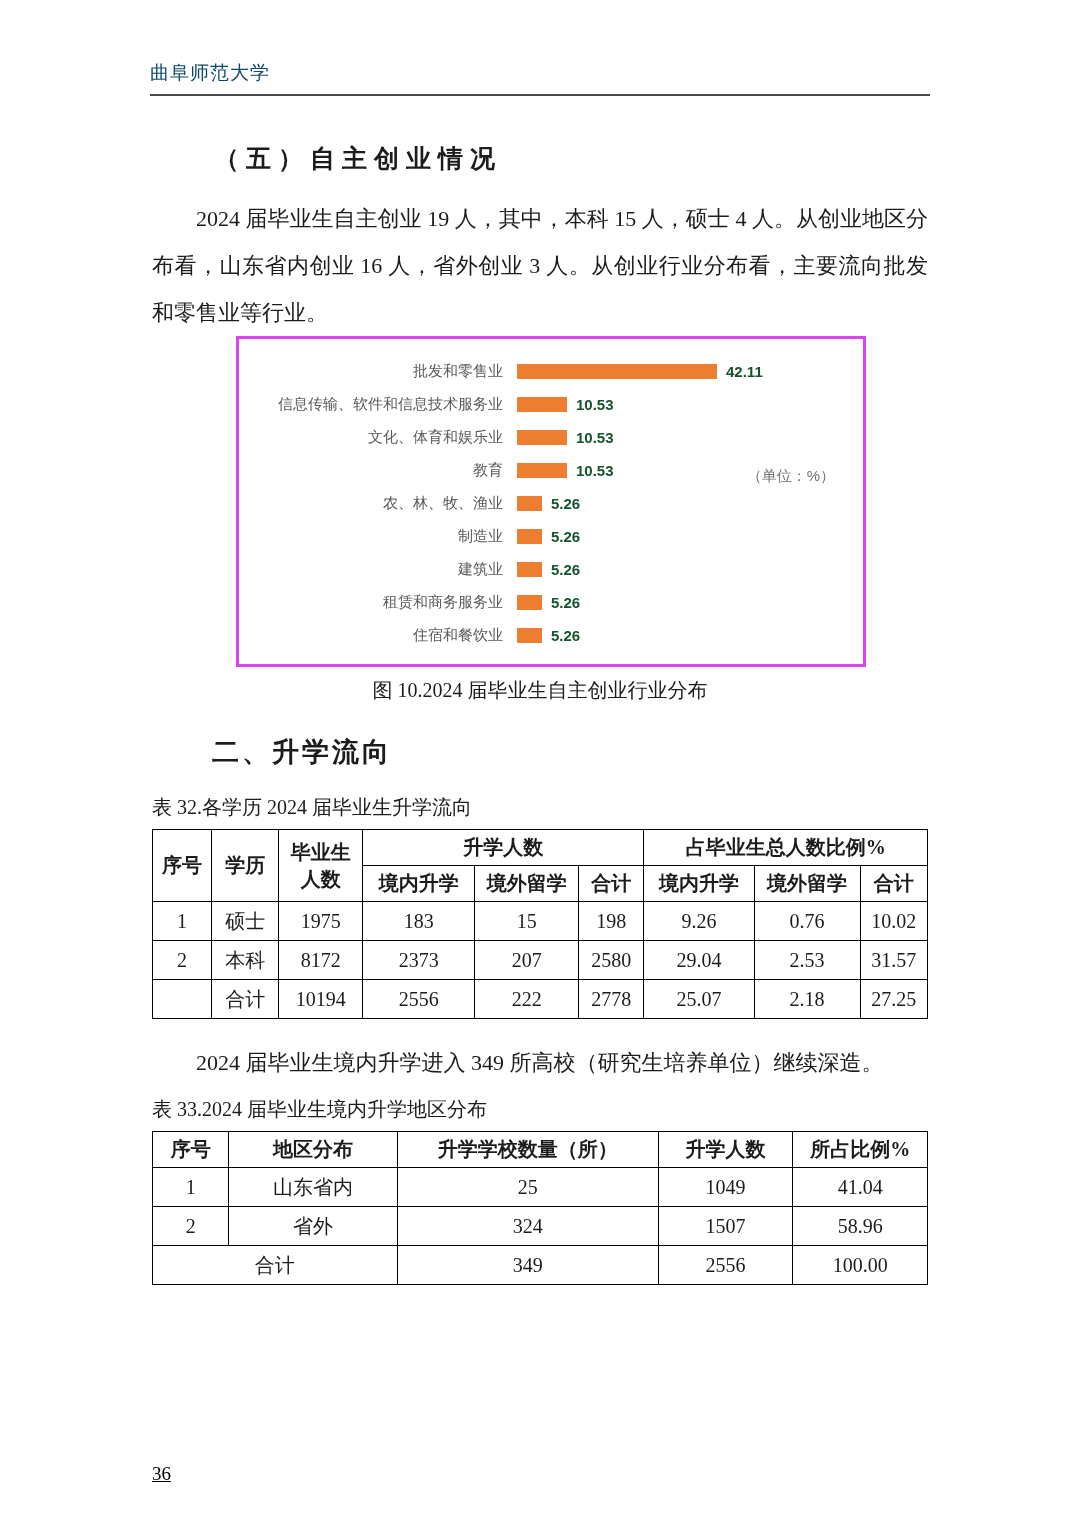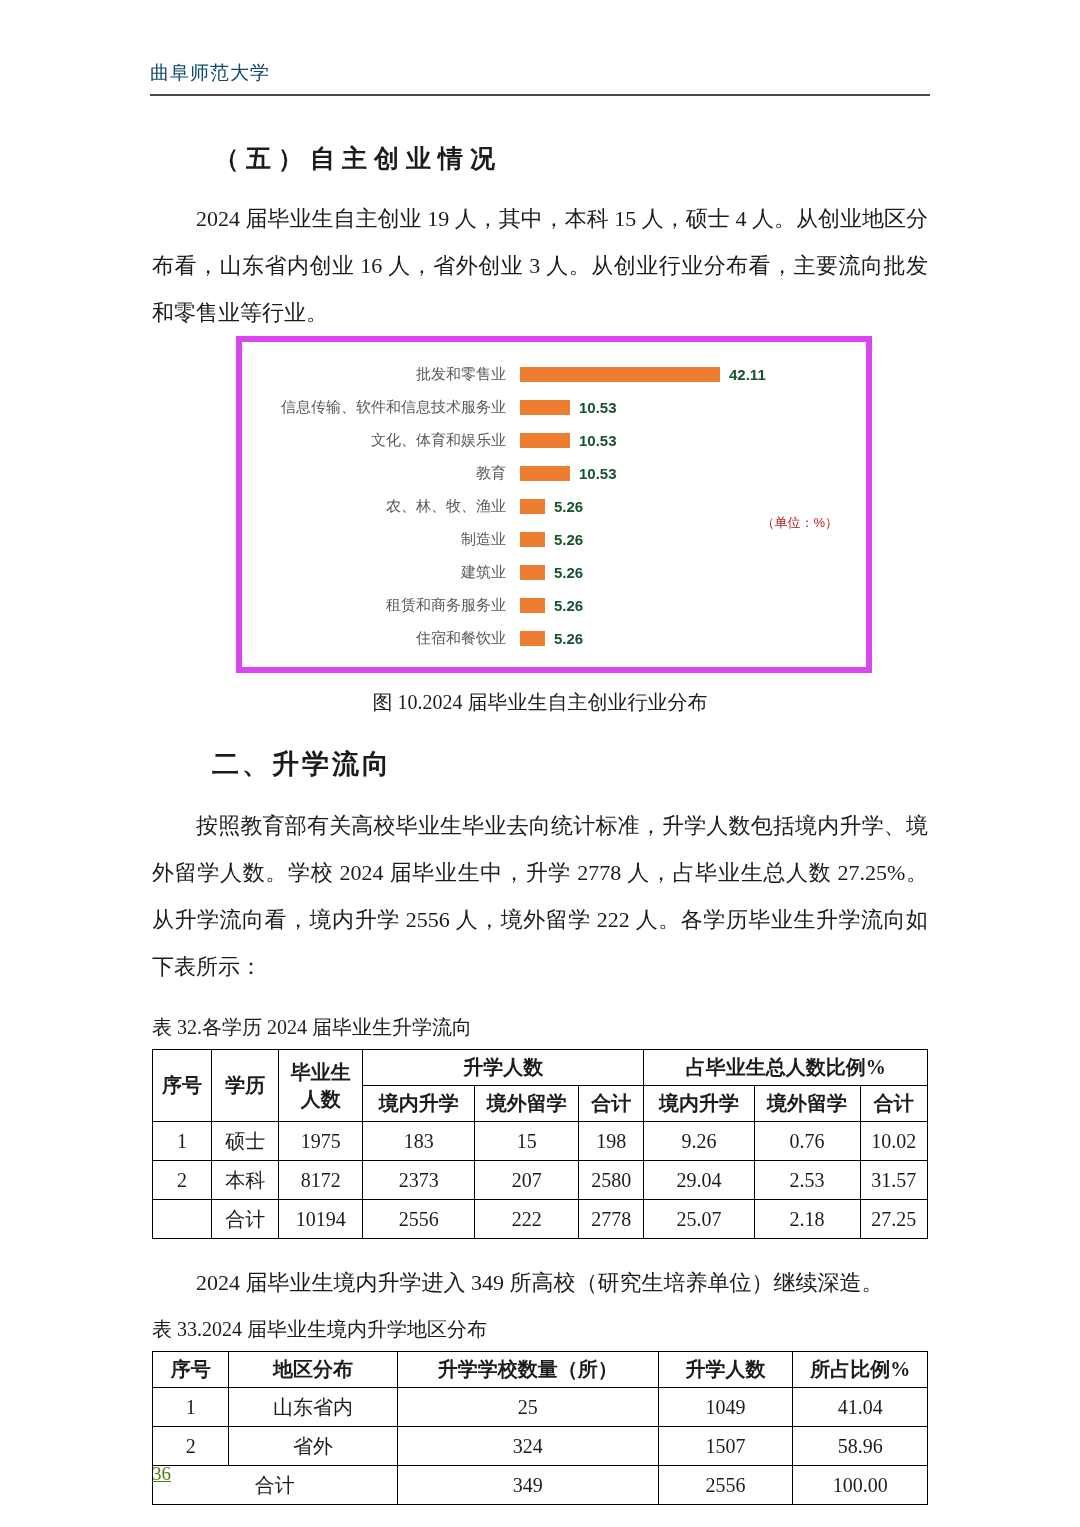--- a/index.html
+++ b/index.html
@@ -42,21 +42,21 @@
     line-height:47px;
     text-align:justify;
     text-indent:2em;
   }
 
   
   .chart-box {
     position:relative;
     margin:18px 0 0 84px;
     width:618px;
-    border:6px solid #d946ef;
+    border:3px solid #d946ef;
     padding:16px 0 12px 6px;
     box-sizing:content-box;
     background:#fff;
   }
   .chart-row { display:flex; align-items:center; height:33px; }
   .chart-label {
     width:258px; flex:0 0 258px;
     text-align:right;
     padding-right:14px;
     font-size:15px;
@@ -68,27 +68,26 @@
   .chart-value {
     margin-left:9px;
     font-size:15px;
     font-weight:bold;
     color:#14532d;
     font-family:"Liberation Sans","DejaVu Sans",sans-serif;
   }
   .unit-note {
     position:absolute;
     right:28px; top:128px;
-    font-size:13px;
-    color:#b91c1c;
+    font-size:15px;
+    color:#737373;
     font-family:"Liberation Sans","DejaVu Sans",sans-serif;
-    margin-top:44px;
   }
   .fig-caption {
-    margin-top:16px;
+    margin-top:10px;
     text-align:center;
     font-size:20px;
   }
 
   .table-caption {
     margin:24px 0 8px 0;
     text-align:left;
     font-size:20px;
   }
   table.data-table {
@@ -104,21 +103,21 @@
     overflow:hidden;
   }
   table.data-table th { font-weight:bold; white-space:pre-line; line-height:1.35; }
   table.data-table td { height:30px; }
   td.cell-left { text-align:left; padding-left:10px; }
 
   .page-footer {
     position:absolute;
     left:152px; bottom:42px;
     font-size:19px;
-    color:#4d7c0f;
+    color:#000000;
     text-decoration:underline;
   }
 </style>
 </head>
 <body>
 
 <div class="page">
 
   <div class="doc-header">
     <div class="title">曲阜师范大学</div>
@@ -175,21 +174,20 @@
             <div class="chart-label">住宿和餐饮业</div>
             <div class="chart-bar" style="width: 24.985px; background: rgb(237, 125, 49);"></div>
             <span class="chart-value">5.26</span>
           </div>
         </div>
       <div class="unit-note">（单位：%）</div>
     </figure>
     <div class="fig-caption">图 10.2024 届毕业生自主创业行业分布</div>
 
     <h2 class="hei-heading">二、升学流向</h2>
-    <p class="body-par">按照教育部有关高校毕业生毕业去向统计标准，升学人数包括境内升学、境外留学人数。学校 2024 届毕业生中，升学 2778 人，占毕业生总人数 27.25%。从升学流向看，境内升学 2556 人，境外留学 222 人。各学历毕业生升学流向如下表所示：</p>
 
     <div class="table-caption">表 32.各学历 2024 届毕业生升学流向</div>
     <table class="data-table">
       <colgroup>
         <col style="width:58px">
           <col style="width:66px">
           <col style="width:82px">
         <col style="width:110px">
           <col style="width:102px">
           <col style="width:64px">

